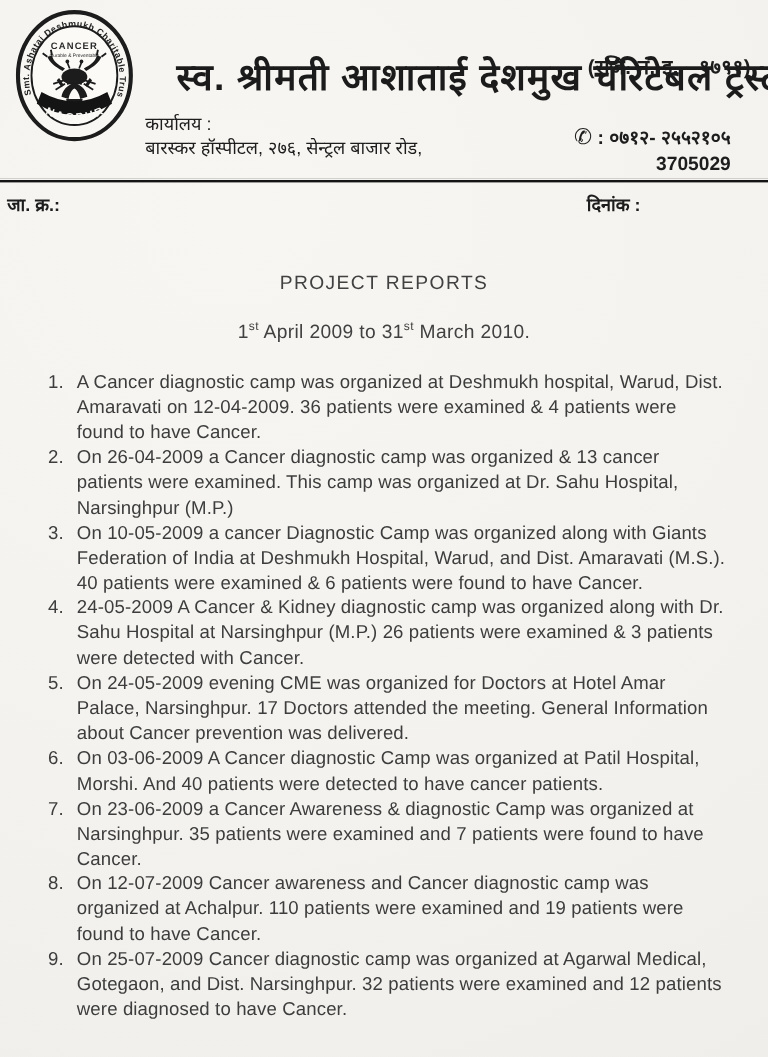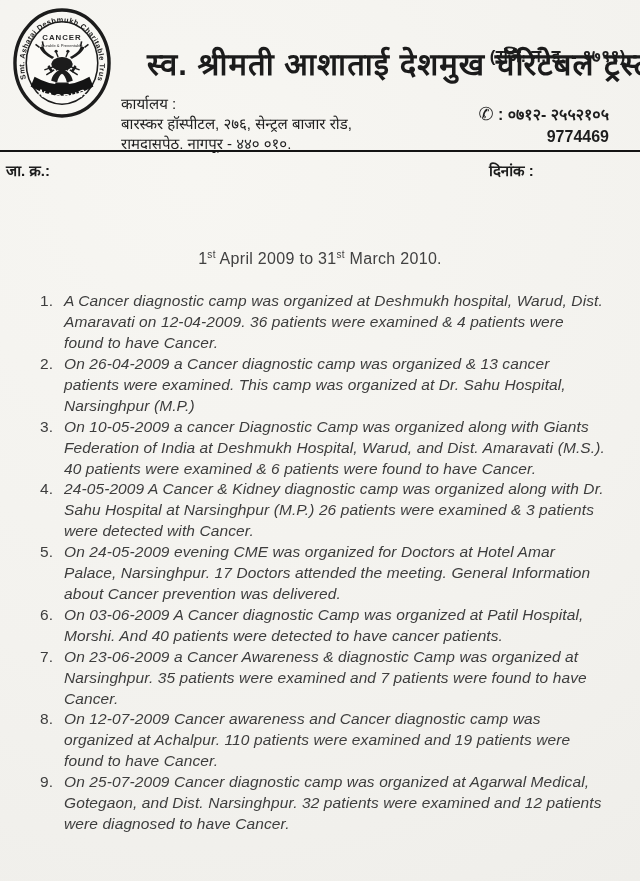--- a/index.html
+++ b/index.html
@@ -54,21 +54,21 @@
     text-align:center; font-size:16px; color:#414141;
     margin-top:21px; letter-spacing:0.3px;
   }
   .report-period sup { font-size:10px; }
   .report-list { margin-top:23px; padding:0 26px 0 40px; }
   .report-item {
     display:flex; align-items:flex-start;
     font-size:15.5px; line-height:20.9px; color:#3d3d3d; letter-spacing:0.1px;
   }
   .item-number { flex:0 0 24px; }
-  .item-text { flex:1; padding-right:8px;font-style:italic; }
+  .item-text { flex:1; padding-right:8px; }
 </style>
 </head>
 <body>
 
 <div class="page">
 
   <div class="logo">
     <svg viewBox="0 0 100 112" width="98" height="112">
       <ellipse cx="50" cy="56" rx="48" ry="54" fill="#f8f7f3" stroke="#1c1c1c" stroke-width="3.5"></ellipse>
       <ellipse cx="50" cy="56" rx="36.5" ry="42" fill="#fbfaf7" stroke="#1c1c1c" stroke-width="1.6"></ellipse>
@@ -114,36 +114,36 @@
     </svg>
   </div>
 
   <div class="reg-no">(रजि. नं. इ. - १७९१)</div>
 
   <div class="trust-title">स्व. श्रीमती आशाताई देशमुख चॅरिटेबल ट्रस्ट</div>
 
   <div class="office-block">
     <div>कार्यालय :</div>
     <div>बारस्कर हॉस्पीटल, २७६, सेन्ट्रल बाजार रोड,</div>
-    <div>रामदासपेठ, नागपूर - ४४० ०१०.</div>
   </div>
 
   <div class="phone-block">
     <div><span class="phone-icon-glyph">✆</span><span> : </span><span>०७१२- २५५२१०५</span></div>
-    <div>9774469</div>
+    <div>3705029</div>
   </div>
 
   <div class="rule"></div>
 
   <div class="meta-row">
     <span class="ref-label">जा. क्र.:</span>
     <span class="date-label">दिनांक :</span>
   </div>
 
   <div class="report">
+    <h1 class="report-heading">PROJECT REPORTS</h1>
     <div class="report-period"><span>1</span><sup>st</sup><span> April 2009 to 31</span><sup>st</sup><span> March 2010.</span></div>
 
     <div class="report-list">
       <div class="report-item">
         <span class="item-number">1.</span>
         <span class="item-text">A Cancer diagnostic camp was organized at Deshmukh hospital, Warud, Dist. Amaravati on 12-04-2009. 36 patients were examined &amp; 4 patients were found to have Cancer.</span>
       </div>
       <div class="report-item">
         <span class="item-number">2.</span>
         <span class="item-text">On 26-04-2009 a Cancer diagnostic camp was organized &amp; 13 cancer patients were examined. This camp was organized at Dr. Sahu Hospital, Narsinghpur (M.P.)</span>

